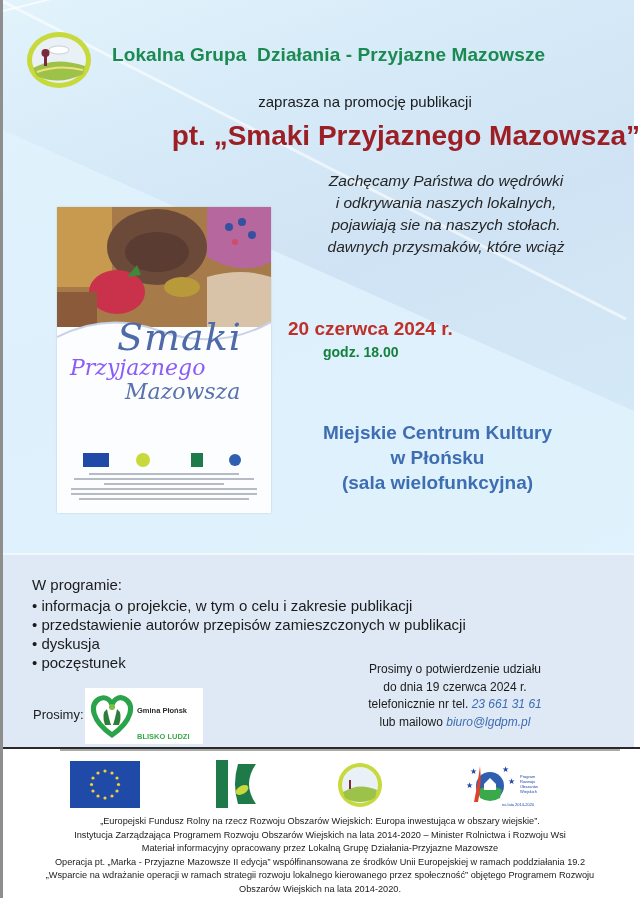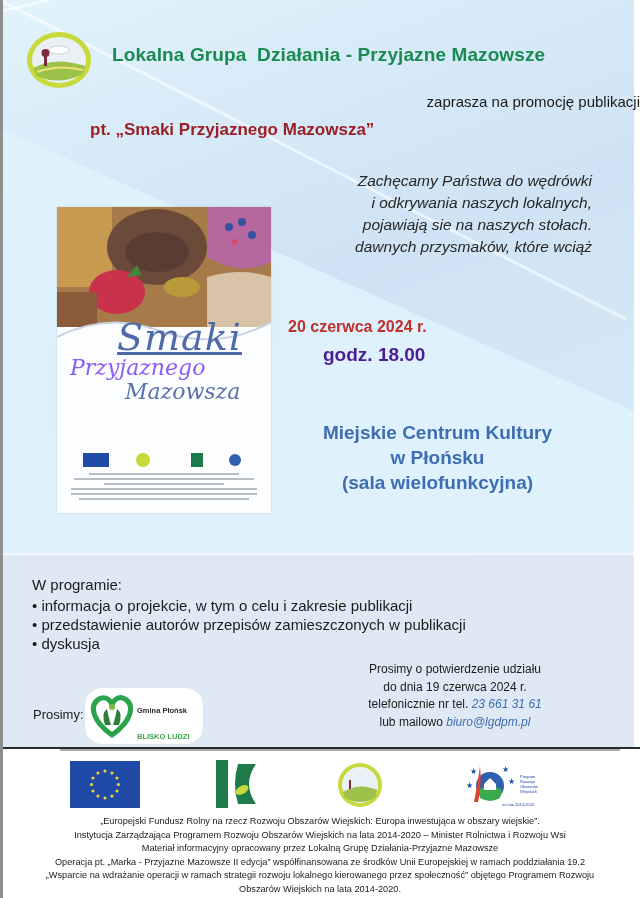--- a/index.html
+++ b/index.html
@@ -16,61 +16,61 @@
   .hero .diag2 { position: absolute; left: 0; top: 130px; width: 900px; height: 600px;
                  background: rgba(225,244,253,0.75); transform: rotate(24deg); transform-origin: 0 0; }
   .hero .diag3 { position: absolute; left: 0; top: 0; width: 700px; height: 3px;
                  background: rgba(255,255,255,0.6); transform: rotate(27deg); transform-origin: 0 0; }
   .right-strip { position: absolute; right: 0; top: 0; width: 6px; height: 750px; background: #ffffff; }
 
   .logo-top { position: absolute; left: 25px; top: 30px; width: 68px; height: 60px; }
 
   .org-title { position: absolute; left: 112px; top: 44px; font-size: 19px; font-weight: bold;
                color: #1a8a50; white-space: pre; letter-spacing: 0.1px; }
-  .invite { position: absolute; left: 0; width: 640px; top: 93px; text-align: right; padding-left: 90px;
+  .invite { position: absolute; left: 0; width: 640px; top: 93px; text-align: center; padding-left: 90px;
             font-size: 15px; color: #1b1b1b; }
-  .pub-title { position: absolute; left: 0; width: 640px; top: 120px; text-align: left; padding-left: 90px;
-               font-size: 17px; font-weight: bold; color: #9b1f24; }
-
-  .intro { position: absolute; left: 300px; width: 292px; top: 170px; text-align: right;
+  .pub-title { position: absolute; left: 0; width: 640px; top: 120px; text-align: right; padding-left: 90px;
+               font-size: 28px; font-weight: bold; color: #9b1f24; }
+
+  .intro { position: absolute; left: 300px; width: 292px; top: 170px; text-align: center;
            font-style: italic; font-size: 15.5px; line-height: 22px; color: #262626; }
 
   .book { position: absolute; left: 57px; top: 207px; width: 214px; height: 306px; background: #fbfdff;
           box-shadow: 0 0 2px rgba(0,0,0,0.15); overflow: hidden; }
   .book .photos { position: absolute; left: 0; top: 0; width: 214px; height: 120px; }
   .book .wave { position: absolute; left: 0; top: 95px; width: 214px; height: 60px; }
   .book .t1 { position: absolute; left: 60px; top: 108px; font-family: "DejaVu Serif", serif; font-style: italic;
-              font-size: 38px; color: #4e6aa8; letter-spacing: 1px; text-decoration: underline; }
+              font-size: 38px; color: #4e6aa8; letter-spacing: 1px; }
   .book .t2 { position: absolute; left: 13px; top: 148px; font-family: "DejaVu Serif", serif; font-style: italic;
               font-size: 22px; color: #8b5cf6; }
   .book .t3 { position: absolute; left: 68px; top: 172px; font-family: "DejaVu Serif", serif; font-style: italic;
               font-size: 22px; color: #5a72ab; }
   .book .logos { position: absolute; left: 26px; top: 245px; width: 170px; height: 16px; }
   .book .fine { position: absolute; left: 14px; top: 266px; width: 186px; }
   .book .fine div { height: 2px; background: #b7bcc4; margin: 0 auto 3px auto; }
 
-  .date { position: absolute; left: 288px; top: 318px; font-size: 16px; font-weight: bold; color: #c0302b; }
-  .time { position: absolute; left: 323px; top: 344px; font-size: 19px; font-weight: bold; color: #4c1d95; }
+  .date { position: absolute; left: 288px; top: 318px; font-size: 19px; font-weight: bold; color: #c0302b; }
+  .time { position: absolute; left: 323px; top: 344px; font-size: 14px; font-weight: bold; color: #15803d; }
 
   .venue { position: absolute; left: 290px; width: 295px; top: 420px; text-align: center;
            font-size: 19px; font-weight: bold; color: #3e6db2; line-height: 25px; }
 
   .program-box { position: absolute; left: 3px; top: 553px; width: 631px; height: 195px;
                  background: #dfe9f5; border-top: 2px solid #f2f7fc; }
   .program-head { position: absolute; left: 32px; top: 576px; font-size: 15px; color: #1b1b1b; text-align: center; }
   .program-list { position: absolute; left: 32px; top: 596px; list-style: none; font-size: 15px; color: #1b1b1b; }
   .program-list li { height: 19px; line-height: 19px; }
   .program-list li::before { content: "• "; }
 
   .confirm { position: absolute; left: 360px; width: 190px; top: 661px; text-align: center;
              font-size: 12px; line-height: 17.5px; color: #1b1b1b; }
   .confirm .link { color: #3e6db2; font-style: italic; }
 
   .partner-label { position: absolute; left: 33px; top: 707px; font-size: 13px; color: #1b1b1b; }
-  .partner-logo { position: absolute; left: 85px; top: 688px; width: 118px; height: 56px; background: #fff; border-radius: 18px; }
+  .partner-logo { position: absolute; left: 85px; top: 688px; width: 118px; height: 56px; background: #fff; }
   .partner-logo .pname { position: absolute; left: 52px; top: 18px; font-size: 7.5px; font-weight: bold; color: #2b2b2b; }
   .partner-logo .ptag { position: absolute; left: 52px; top: 44px; font-size: 7.5px; font-weight: bold; color: #3aa94b; }
 
   .footer-rule { position: absolute; left: 3px; top: 747px; width: 637px; height: 2px; background: #2a2a2a; }
   .footer-rule2 { position: absolute; left: 60px; top: 749px; width: 560px; height: 2px; background: #aaaaaa; }
 
   .f-logo { position: absolute; }
   .eu-flag { left: 70px; top: 761px; width: 70px; height: 47px; background: #1f4aa8; }
   .leader { left: 216px; top: 760px; width: 50px; height: 48px; background: #1f7a4a; }
   .lgd { left: 337px; top: 762px; width: 46px; height: 46px; }
@@ -160,20 +160,21 @@
     <div>w Płońsku</div>
     <div>(sala wielofunkcyjna)</div>
   </div>
 
   <div class="program-box"></div>
   <div class="program-head">W programie:</div>
   <ul class="program-list">
     <li>informacja o projekcie, w tym o celu i zakresie publikacji</li>
     <li>przedstawienie autorów przepisów zamieszczonych w publikacji</li>
     <li>dyskusja</li>
+    <li>poczęstunek</li>
   </ul>
 
   <div class="confirm">
     <div>Prosimy o potwierdzenie udziału</div>
     <div>do dnia 19 czerwca 2024 r.</div>
     <div><span>telefonicznie nr tel. </span><span class="link">23 661 31 61</span></div>
     <div><span>lub mailowo </span><span class="link">biuro@lgdpm.pl</span></div>
   </div>
 
   <div class="partner-label">Prosimy:</div>

